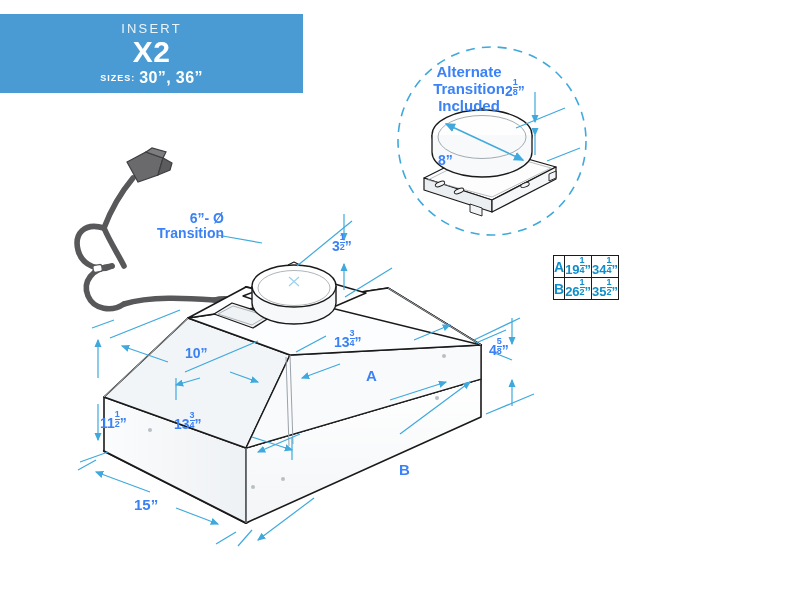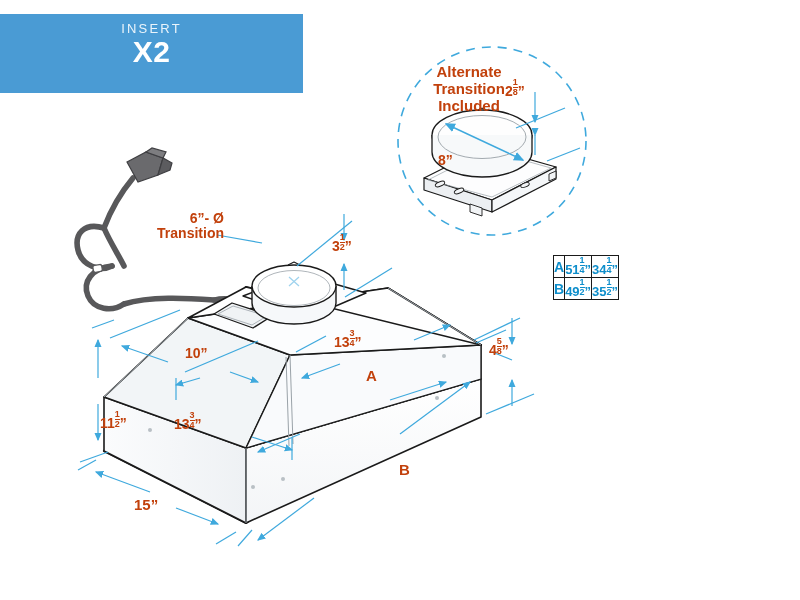--- a/index.html
+++ b/index.html
@@ -64,41 +64,44 @@
   .spec-table td.val{
     font-size:13px;font-weight:bold;color:#0e8ecb;white-space:nowrap;
   }
   .frac{display:inline-block;font-size:9px;line-height:1;text-align:center;vertical-align:1px;}
   .frac .n{display:block;}
   .frac .d{display:block;border-top:1px solid currentColor;}
 
   
   .dim{
     position:absolute;
-    color:#c2410c;
+    color:#3b82f6;
     font-weight:bold;
     white-space:nowrap;
     line-height:1.05;
   }
   .dim.sz16{font-size:15px;}
   .dim.sz15{font-size:14px;}
   .dim.callout{font-size:14px;text-align:right;}
   .dim.detail-title{font-size:15px;text-align:center;line-height:1.12;}
 
   svg{position:absolute;left:0;top:0;}
   .noevt{pointer-events:none;}
 </style>
 </head>
 <body>
 
 <div id="stage">
 
   <div class="banner">
     <div class="insert">INSERT</div>
     <div class="model">X2</div>
+    <div class="sizesrow">
+      <span class="sizeslabel">SIZES:</span><span class="sizesval">30”, 36”</span>
+    </div>
   </div>
 
   <svg width="800" height="600" viewBox="0 0 800 600" class="noevt">
     <defs>
       <marker id="arrHead" markerWidth="7" markerHeight="7" refX="6" refY="3" orient="auto">
         <path d="M0,0 L7,3 L0,6 z" fill="#3fa9dd"></path>
       </marker>
       <marker id="arrTail" markerWidth="7" markerHeight="7" refX="1" refY="3" orient="auto">
         <path d="M7,0 L0,3 L7,6 z" fill="#3fa9dd"></path>
       </marker>
@@ -311,30 +314,30 @@
 
   <div class="dim sz16" style="left:366px;top:368px;">A</div>
 
   <div class="dim sz16" style="left:399px;top:462px;">B</div>
 
   <table class="spec-table">
     <tbody>
     <tr>
       <td class="rowlbl">A</td>
       <td class="val">
-        <span>51</span><span class="frac"><span class="n">1</span><span class="d">4</span></span><span>”</span>
+        <span>19</span><span class="frac"><span class="n">1</span><span class="d">4</span></span><span>”</span>
       </td>
       <td class="val">
         <span>34</span><span class="frac"><span class="n">1</span><span class="d">4</span></span><span>”</span>
       </td>
     </tr>
     <tr>
       <td class="rowlbl">B</td>
       <td class="val">
-        <span>49</span><span class="frac"><span class="n">1</span><span class="d">2</span></span><span>”</span>
+        <span>26</span><span class="frac"><span class="n">1</span><span class="d">2</span></span><span>”</span>
       </td>
       <td class="val">
         <span>35</span><span class="frac"><span class="n">1</span><span class="d">2</span></span><span>”</span>
       </td>
     </tr>
   </tbody>
     </table>
 
 </div>
 

